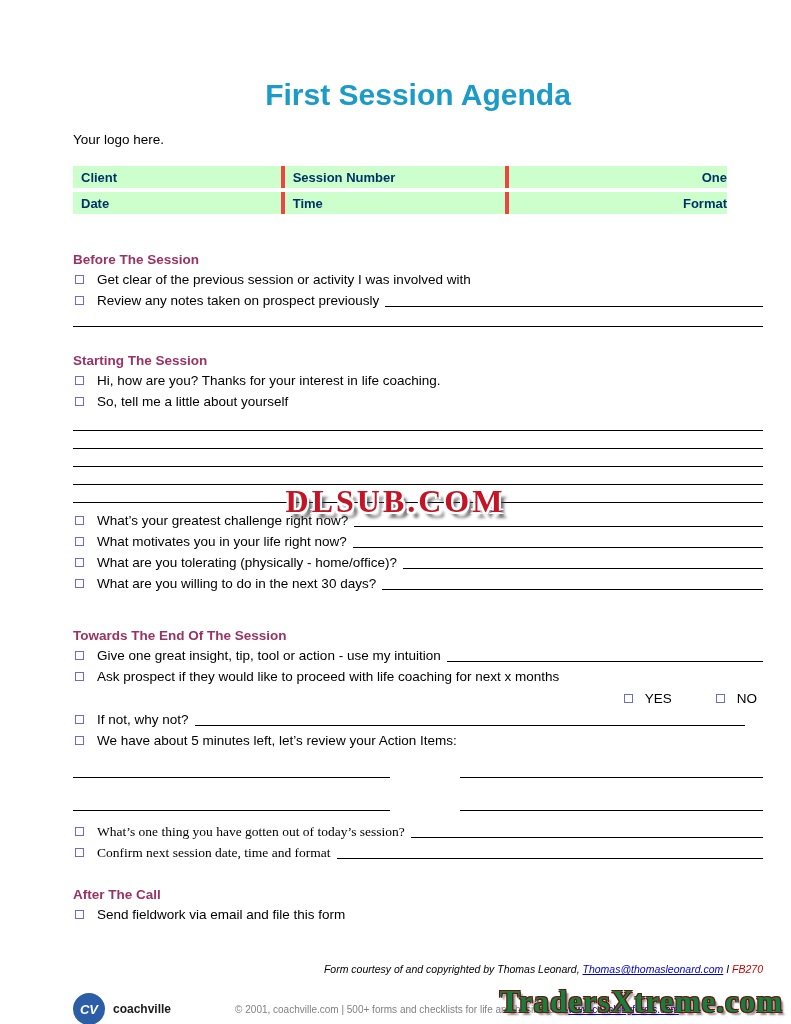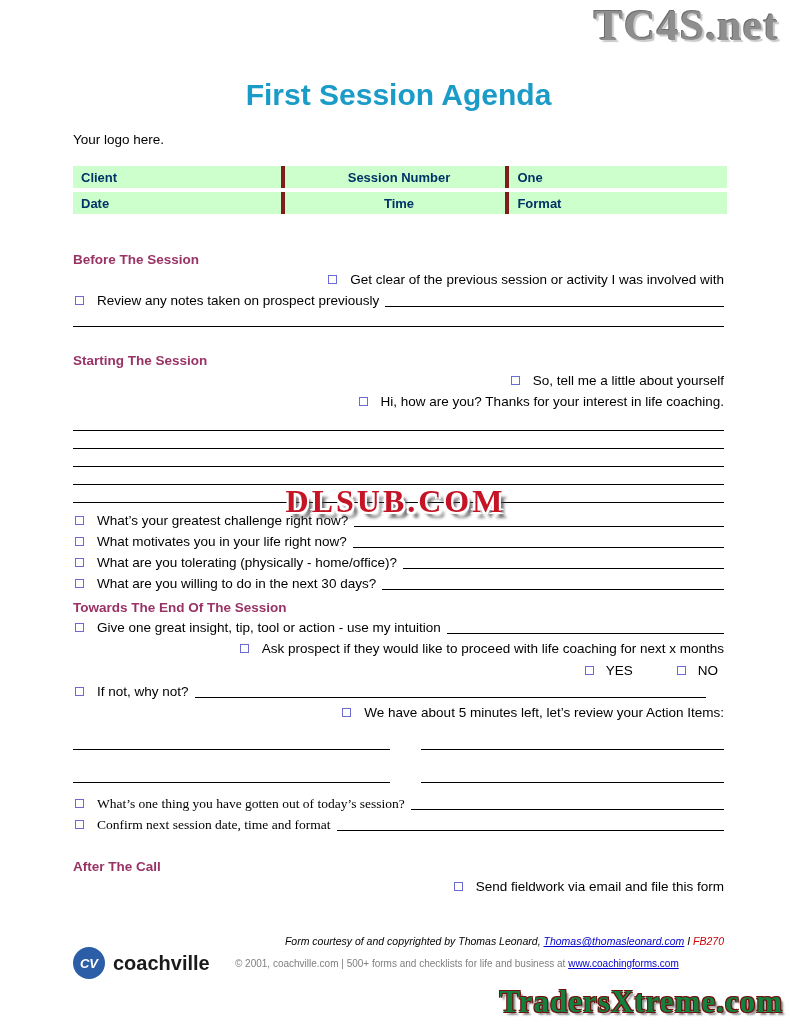--- a/index.html
+++ b/index.html
@@ -1,18 +1,18 @@
 <!DOCTYPE html>
 <html><head>
 <meta charset="utf-8">
 <style>
   html,body{margin:0;padding:0;background:#fff;}
   .page{position:relative;width:791px;height:1024px;background:#fff;margin:0 auto;
         font-family:"Liberation Sans",sans-serif;color:#000;overflow:hidden;}
-  .content{padding:0 67px 0 73px;}
+  .content{padding:0 28px 0 73px;}
 
   
   .wm{position:absolute;font-weight:bold;white-space:nowrap;pointer-events:none;}
   .wm-tc4s{top:0px;right:12px;font-size:44px;font-family:"Liberation Serif",serif;
       color:#8e8e8e;letter-spacing:1px;
       text-shadow:-1px -1px 0 #6d6d6d,2px 2px 1px #c9c9c9;}
   .wm-dlsub{top:483px;left:50%;transform:translateX(-50%);font-size:32px;
       font-family:"Liberation Serif",serif;color:#c41425;letter-spacing:3px;font-weight:900;
       text-shadow:-2px -2px 0 #fff,2px -2px 0 #fff,-2px 2px 0 #fff,2px 2px 0 #fff,
                   5px 6px 3px rgba(70,70,70,.75);}
@@ -20,63 +20,62 @@
       color:#15803d;letter-spacing:1px;
       text-shadow:-1px -1px 0 #70100f,1px -1px 0 #70100f,-1px 1px 0 #70100f,
                   1px 1px 0 #70100f,3px 3px 2px rgba(0,0,0,.45);}
 
   .title{margin:0;padding-top:78px;text-align:center;font-size:30px;font-weight:bold;
          color:#1a9bc8;letter-spacing:0px;}
   .logo-note{margin-top:20px;font-size:13.5px;}
 
   table.info{margin-top:15px;width:654px;border-collapse:separate;border-spacing:0 4px;}
   table.info td{background:#ccffcc;height:22px;padding:0 0 0 8px;font-size:13px;
-        font-weight:bold;color:#003366;border-right:4px solid #7f1d1d;}
-  table.info td:last-child{border-right:none;}
-  td.c1{width:205px;} td.c2{width:218px;text-align:center;} td.c3{width:215px;}
+        font-weight:bold;color:#003366;border-right:4px solid #ef4444;}
+  table.info td:last-child{border-right:none;text-align:right;}
+  td.c1{width:205px;} td.c2{width:218px;} td.c3{width:215px;}
 
   .section-h{font-size:13.5px;font-weight:bold;color:#993366;margin:0;}
   .mt-before{margin-top:34px;} .mt-starting{margin-top:26px;}
-  .mt-towards{margin-top:8px;} .mt-after{margin-top:26px;}
-
-  .item{display:flex;align-items:flex-start;margin-top:4px;font-size:13.5px;line-height:17px;justify-content:flex-end;}
+  .mt-towards{margin-top:36px;} .mt-after{margin-top:26px;}
+
+  .item{display:flex;align-items:flex-start;margin-top:4px;font-size:13.5px;line-height:17px;}
   .cb{flex:none;width:7px;height:7px;border:1px solid #6b6bd4;margin:4px 13px 0 2px;background:#fff;}
   .item-text{white-space:nowrap;}
   .fill{flex:1 1 auto;border-bottom:1px solid #000;height:14px;margin-left:6px;min-width:20px;}
   .full-line{border-bottom:1px solid #000;height:17px;}
   .full-line.first{height:20px;}
 
   .yn-row{display:flex;justify-content:flex-end;align-items:flex-start;gap:0;
           margin-top:5px;font-size:13.5px;line-height:17px;padding-right:6px;}
   .yn-row .cb{margin-right:12px;}
   .yn-gap{width:42px;}
 
   .action-grid{display:flex;justify-content:space-between;margin-top:2px;}
   .action-col{width:317px;} .action-col.right{width:303px;}
   .action-line{border-bottom:1px solid #000;height:26px;}
   .action-line + .action-line{height:32px;}
 
   .courtesy{margin-top:40px;text-align:right;font-size:10.5px;font-style:italic;color:#000;}
   .courtesy a{color:#0000cc;text-decoration:underline;cursor:pointer;}
   .form-code{color:#cc0000;font-style:italic;}
 
-  .bottom-row{display:flex;align-items:center;}
+  .bottom-row{display:flex;align-items:center;margin-top:18px;}
   .cv-logo{width:32px;height:32px;border-radius:50%;background:#2b5ea7;color:#fff;
      display:flex;align-items:center;justify-content:center;font-size:13px;font-weight:bold;
      font-style:italic;flex:none;}
-  .brand{font-size:20px;font-weight:bold;margin-left:8px;color:#1a1a1a;}
+  .brand{font-size:12px;font-weight:bold;margin-left:8px;color:#1a1a1a;}
   .copyright{flex:1;text-align:center;font-size:10px;color:#808080;padding-right:20px;}
   .copyright a{color:#0000cc;text-decoration:underline;cursor:pointer;}
 </style>
 </head>
 <body>
 
 <div class="page">
 
-  <div class="wm wm-tc4s">TC4S.net</div>
   <div class="wm wm-dlsub">DLSUB.COM</div>
   <div class="wm wm-traders">TradersXtreme.com</div>
 
   <div class="content">
 
     <h1 class="title">First Session Agenda</h1>
 
     <div class="logo-note">Your logo here.</div>
 
     <table class="info">
@@ -102,25 +101,25 @@
     <div class="item">
       <span class="cb"></span>
       <span class="item-text">Review any notes taken on prospect previously</span>
       <span class="fill"></span>
     </div>
     <div class="full-line"></div>
 
     <h2 class="section-h mt-starting">Starting The Session</h2>
     <div class="item">
       <span class="cb"></span>
+      <span class="item-text">Hi, how are you? Thanks for your interest in life coaching.</span>
+    </div>
+    <div class="item">
+      <span class="cb"></span>
       <span class="item-text">So, tell me a little about yourself</span>
-    </div>
-    <div class="item">
-      <span class="cb"></span>
-      <span class="item-text">Hi, how are you? Thanks for your interest in life coaching.</span>
     </div>
     <div class="full-line first"></div>
     <div class="full-line"></div>
     <div class="full-line"></div>
     <div class="full-line"></div>
     <div class="full-line"></div>
 
     <div style="margin-top:9px;">
       <div class="item">
         <span class="cb"></span>

